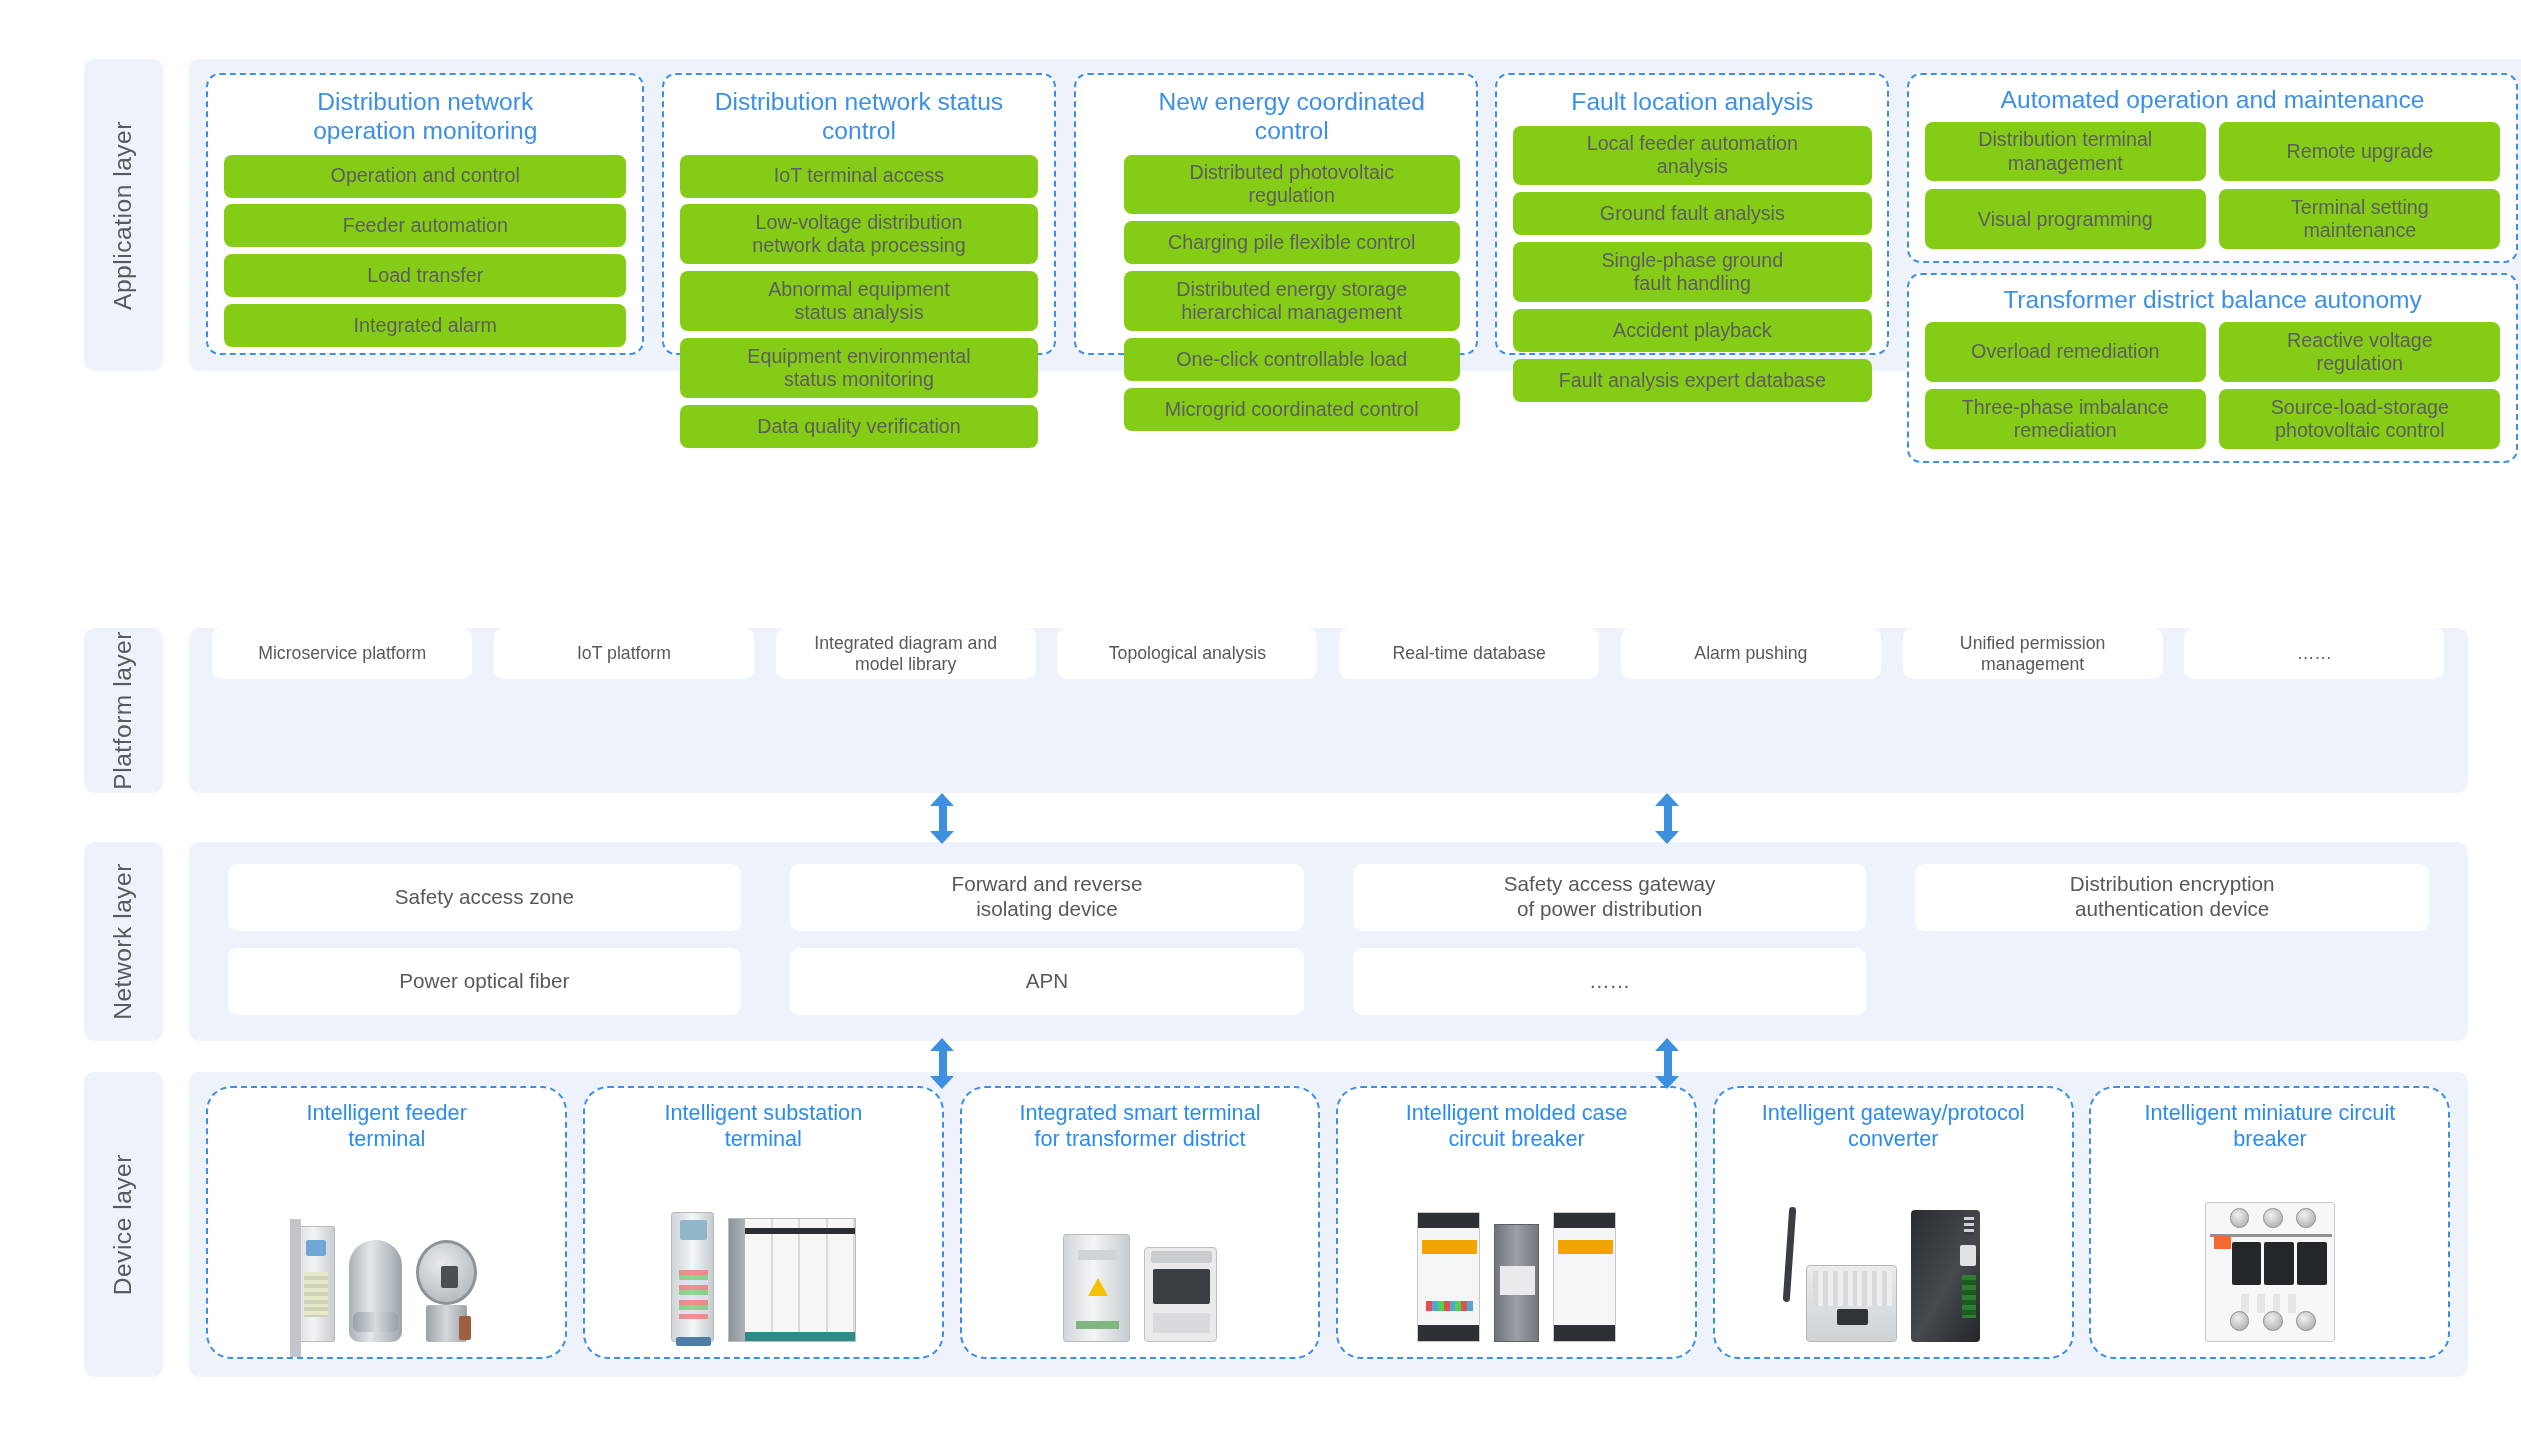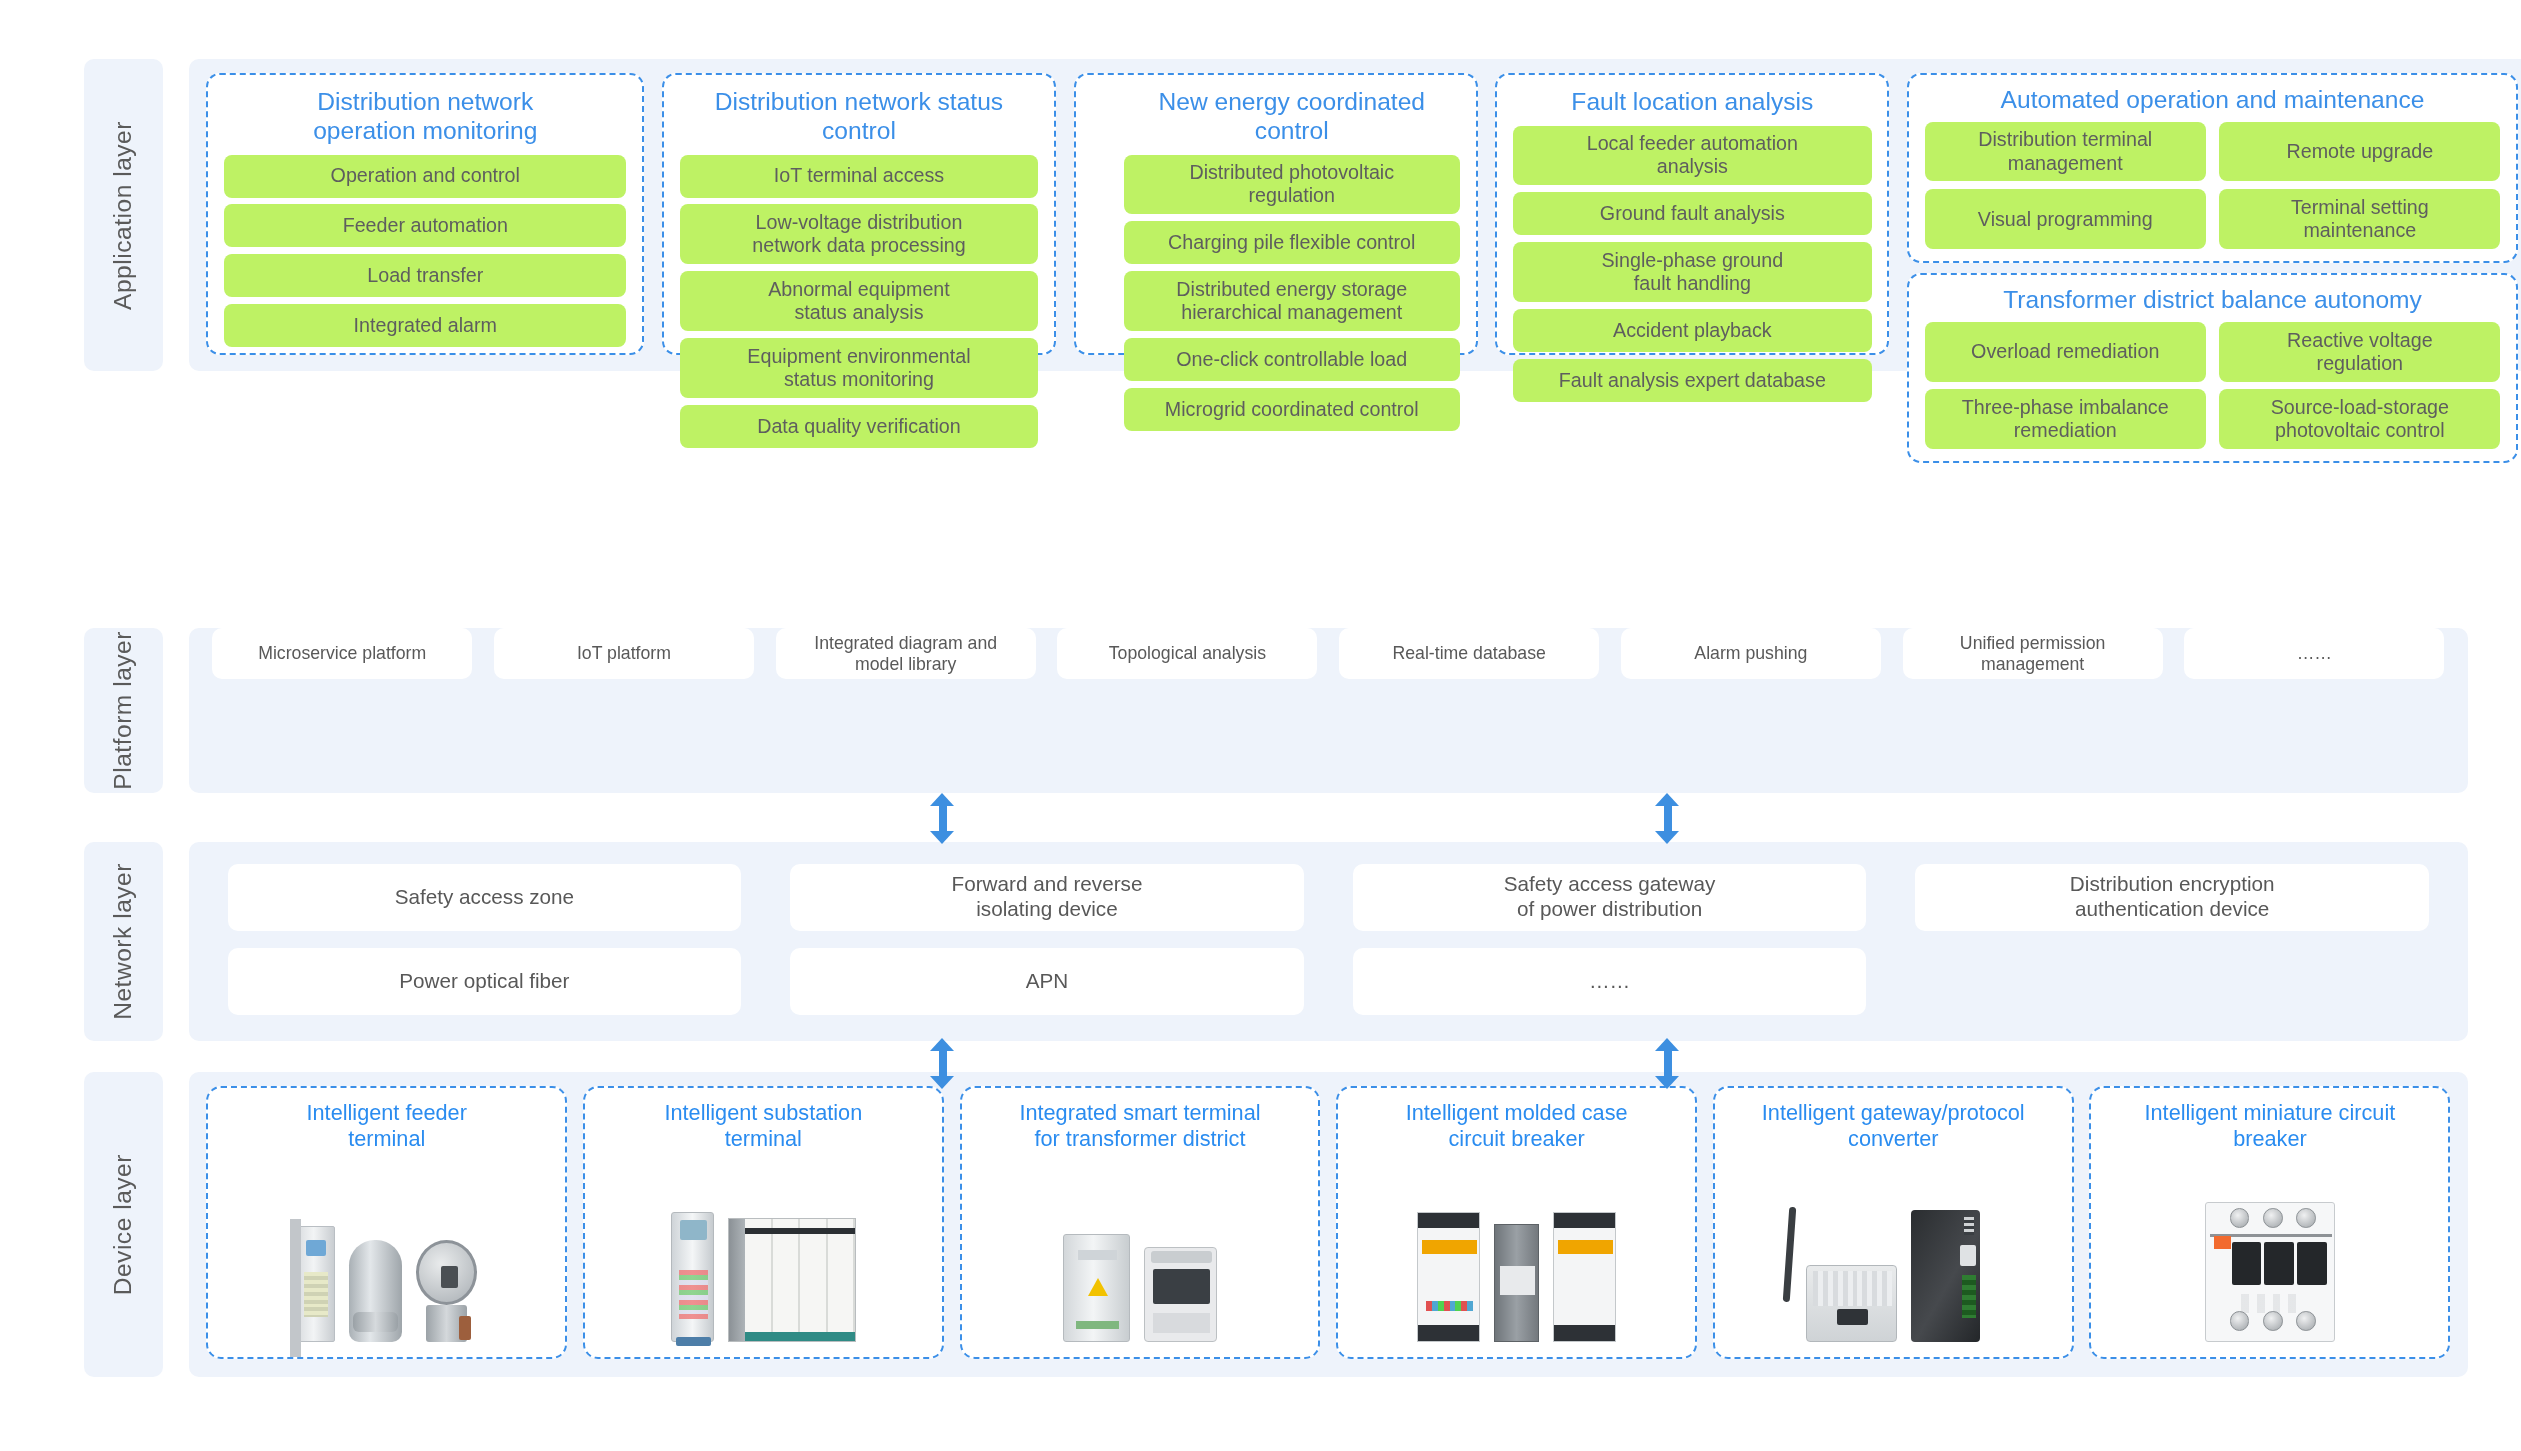--- a/index.html
+++ b/index.html
@@ -65,21 +65,21 @@
     font-size: 24.6px;
     text-align: center;
     line-height: 1.18;
     margin-bottom: 9.9px;
     white-space: pre-line;
   }
   .card-title.compact { margin-bottom: 7.9px; }
 
   .pill-list { display: flex; flex-direction: column; gap: 6.9px; }
   .pill {
-    background: #bef264;
+    background: #84cc16;
     border-radius: 7.9px;
     color: #5e5e5e;
     font-size: 19.7px;
     text-align: center;
     line-height: 1.17;
     padding: 6.9px 5.9px;
     min-height: 43px;
     display: flex; align-items: center; justify-content: center;
     white-space: pre-line;
   }
@@ -137,23 +137,23 @@
   
   #device-layer { left: 84px; top: 1072px; width: 2384px; height: 305px; }
   .dev-cols {
     display: flex; height: 100%;
     padding: 13.8px 17.7px 17.7px 17.7px;
     gap: 15.8px;
   }
   .dev-card {
     flex: 1;
     border: 2px dashed #3b8fe8;
-    border-radius: 15px;
+    border-radius: 25px;
     background: #ffffff;
-    display: flex; flex-direction: column; 
+    display: flex; flex-direction: column; align-items: center;
     padding: 11.8px 7.9px 9.9px 7.9px;
     overflow: hidden;
   }
   .dev-title {
     color: #2a8cf0;
     font-size: 21.7px;
     text-align: center;
     line-height: 1.2;
     white-space: pre-line;
     margin-bottom: 5.9px;

